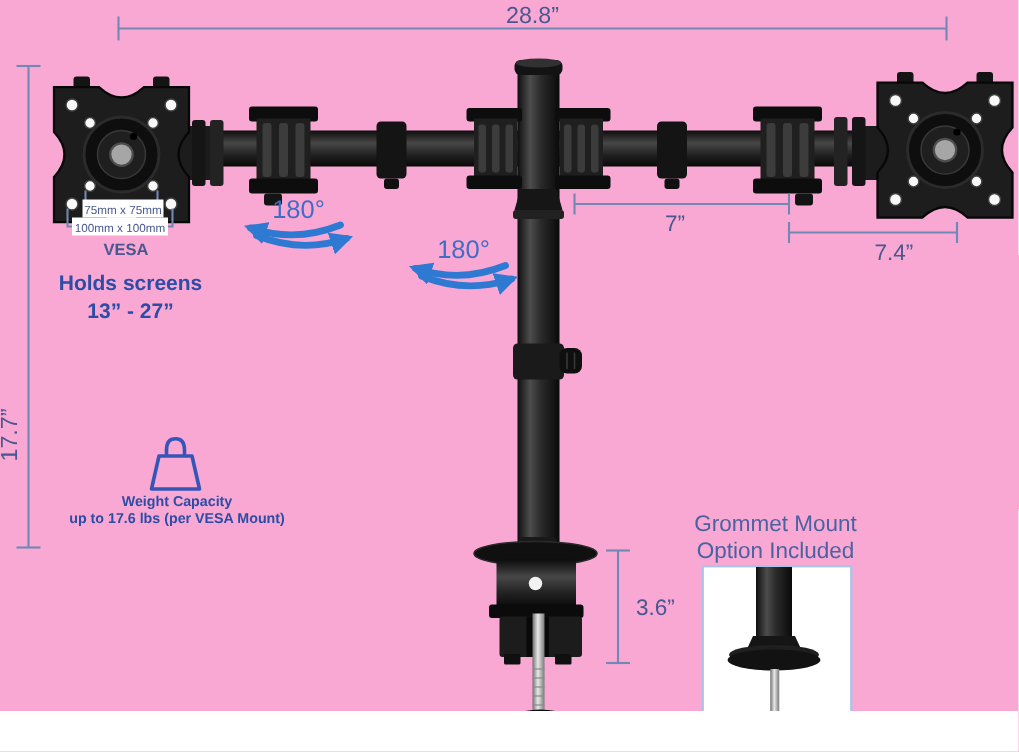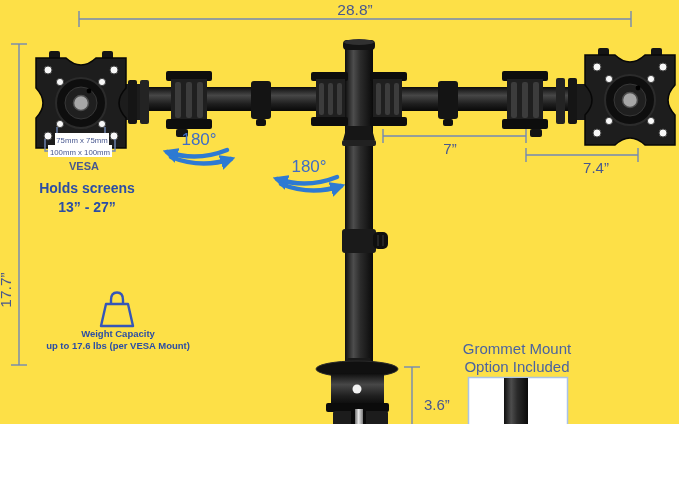--- a/index.html
+++ b/index.html
@@ -1,17 +1,17 @@
 <!DOCTYPE html>
 <html><head>
 <meta charset="utf-8">
 <style>
   html,body { margin:0; padding:0; background:#ffffff; }
   #stage {
-    position:relative; width:679px; height:424px; background:#fde047;
+    position:relative; width:679px; height:474px; background:#f9a8d4;
     font-family:"Liberation Sans", sans-serif; overflow:hidden;
   }
   svg { position:absolute; left:0; top:0; }
   text { font-family:"Liberation Sans", sans-serif; }
   .dimline { stroke:#7288b4; stroke-width:1.4; fill:none; }
   .t-dim   { font-size:15.5px; fill:#47578f; }
   .t-dim-s { font-size:15px;  fill:#47578f; }
   .t-vdim  { font-size:7.8px; fill:#47578f; }
   .t-vesa  { font-size:11px;  font-weight:bold; fill:#47578f; }
   .t-hold  { font-size:14px;  font-weight:bold; fill:#2b4da5; }

